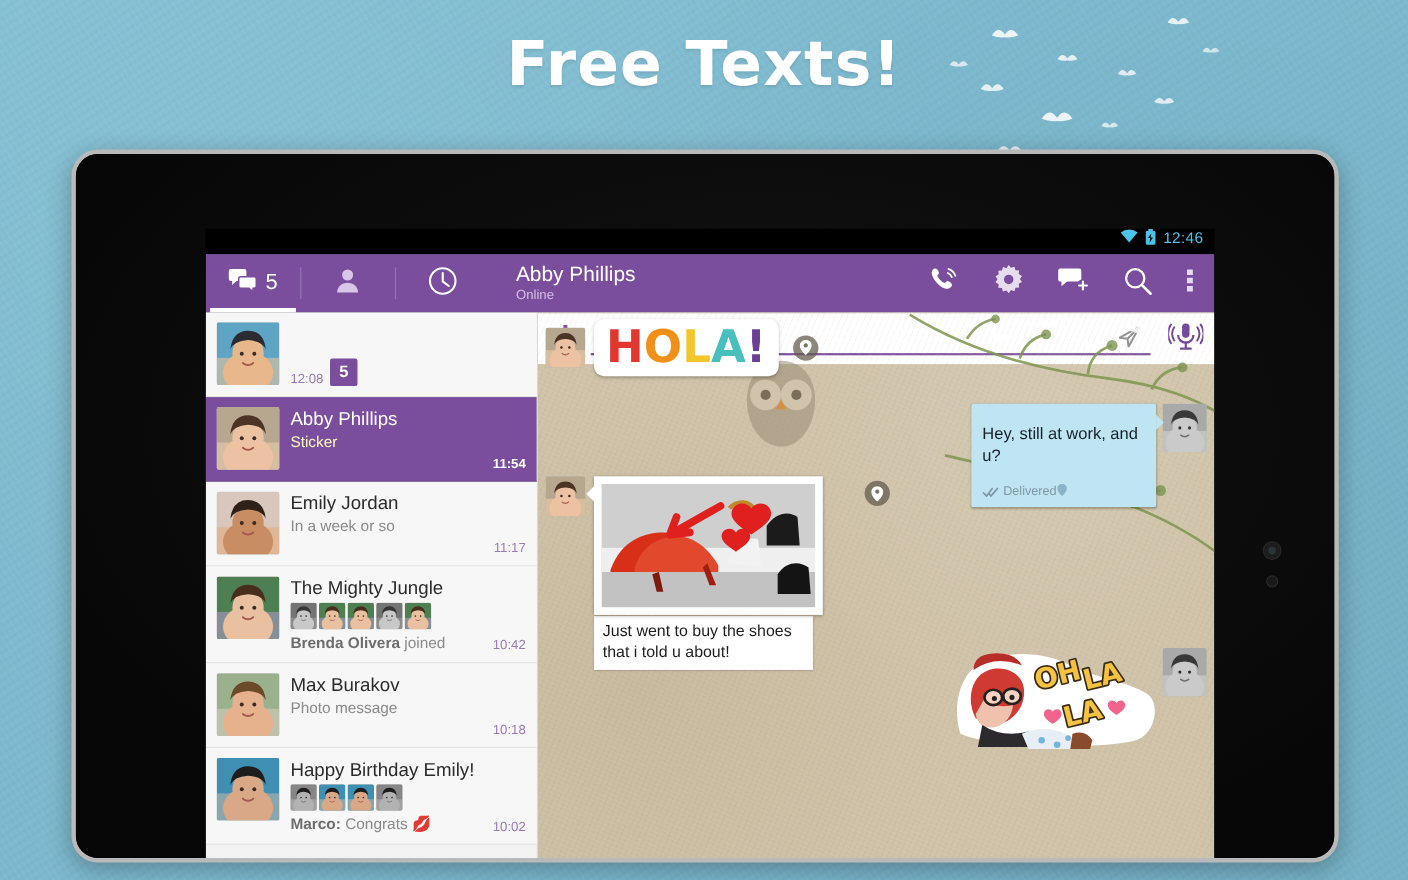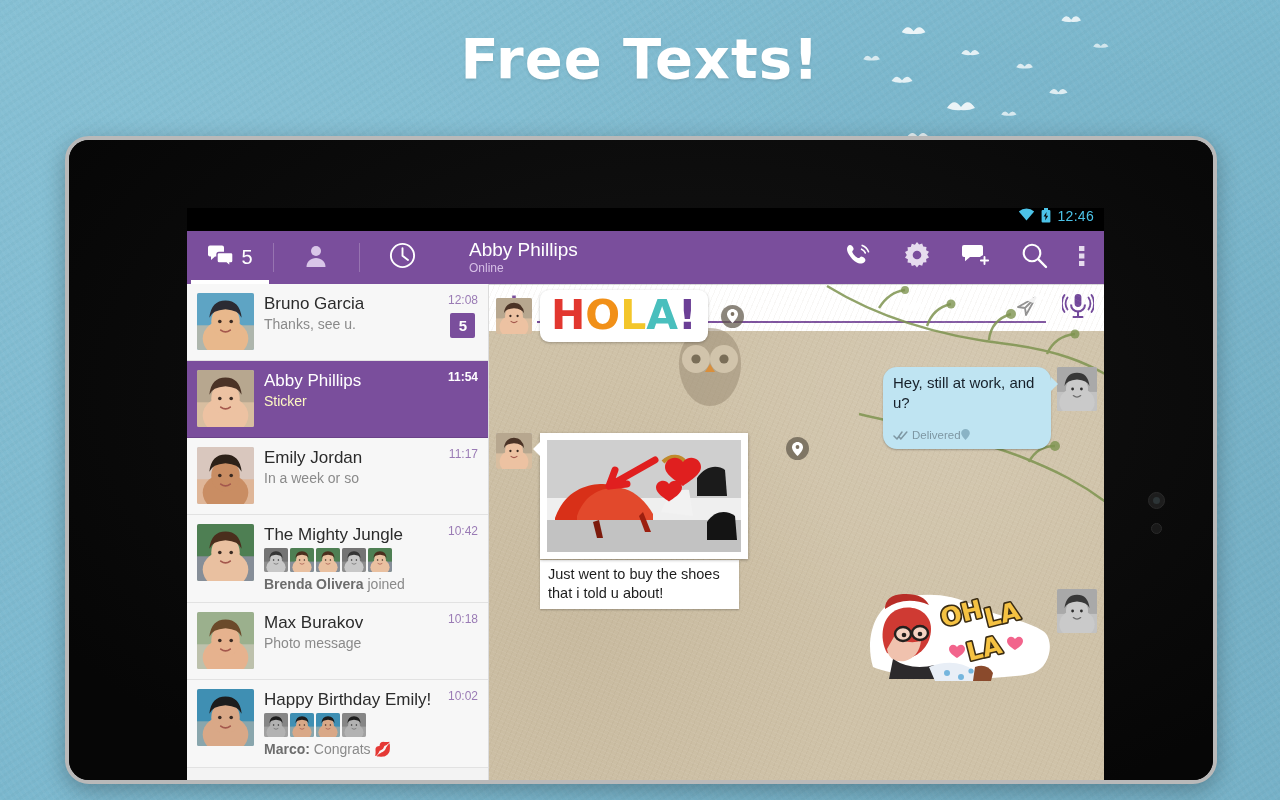--- a/index.html
+++ b/index.html
@@ -123,21 +123,21 @@
   .conv .ava{
     width:57px;height:57px;flex:0 0 57px;border-radius:2px;overflow:hidden;background:#ccc;
     position:relative;
   }
   .conv .mid{flex:1;min-width:0;display:flex;flex-direction:column;gap:1px;}
   .conv .nm{font-size:17px;color:#2b2b2b;line-height:21px;white-space:nowrap;overflow:hidden;}
   .conv.sel .nm{color:#fff;}
   .conv .snip{font-size:14px;color:#8a8a8a;line-height:18px;white-space:nowrap;overflow:hidden;}
   .conv.sel .snip{color:#fef9c3;}
   .conv .snip b{color:#6d6d6d;font-weight:bold;}
-  .conv .right{display:flex;flex-direction:column;align-items:center;gap:6px;flex:0 0 auto;}
+  .conv .right{display:flex;flex-direction:row;align-items:flex-end;gap:6px;flex:0 0 auto;}
   .conv .tm{font-size:12px;color:#9a7bb5;line-height:14px;}
   .conv.sel .tm{color:#fff;font-weight:bold;}
   .conv .badge{
     background:#7a4e9c;color:#fff;font-size:15px;font-weight:bold;
     min-width:25px;height:25px;display:flex;align-items:center;justify-content:center;
     border-radius:2px;padding:0 5px;
   }
   .grouprow{display:flex;gap:2px;margin:2px 0 2px;}
   .grouprow .ga{width:24px;height:24px;border-radius:2px;overflow:hidden;background:#bbb;}
 
@@ -157,21 +157,21 @@
       repeating-linear-gradient(113deg, rgba(120,100,70,.05) 0 1px, transparent 1px 5px),
       radial-gradient(circle at 15% 70%, rgba(150,130,95,.12), transparent 45%),
       radial-gradient(circle at 75% 20%, rgba(255,255,255,.10), transparent 45%);
   }
   .deco{position:absolute;pointer-events:none;}
 
   
   .msg-row{position:absolute;display:flex;align-items:flex-start;}
   .thumb{width:36px;height:36px;border-radius:2px;overflow:hidden;background:#bbb;flex:0 0 36px;}
   .bubble-out{
-    background:#bfe4f2;border-radius:14px;padding:6px 10px 4px;
+    background:#bfe4f2;border-radius:2px;padding:18px 10px 4px;
     font-size:15px;color:#16202a;line-height:20px;
     box-shadow:0 1px 2px rgba(0,0,0,.25);position:relative;
   }
   .bubble-out::after{
     content:"";position:absolute;right:-7px;top:10px;width:0;height:0;
     border:7px solid transparent;border-left-color:#bfe4f2;border-right:0;
   }
   .meta{display:flex;align-items:center;margin-top:12px;}
   .meta .d{font-size:11.5px;color:#7e97a3;display:flex;align-items:center;gap:4px;}
 
@@ -404,25 +404,20 @@
     <rect width="60" height="60" fill="#5ea4c4"></rect>
     <rect y="34" width="60" height="26" fill="#f0c49a" opacity=".55"></rect>
     <ellipse cx="30" cy="48" rx="24" ry="20" fill="#e8b88c"></ellipse>
     <ellipse cx="30" cy="30" rx="15" ry="17" fill="#e8b88c"></ellipse>
     <path d="M13 26 q2-18 17-18 q15 0 17 18 q-3-8-17-9 q-14 1-17 9z" fill="#2b2b33"></path>
     <circle cx="24" cy="30" r="1.9" fill="#3a2a22"></circle>
     <circle cx="36" cy="30" r="1.9" fill="#3a2a22"></circle>
     <path d="M25 39 q5 4 10 0" stroke="#a4584d" stroke-width="1.8" fill="none" stroke-linecap="round"></path>
     </g>
               </svg></div>
-      <div class="mid">
-        <div class="nm">Bruno Garcia</div>
-
-        <div class="snip">Thanks, see u.</div>
-      </div>
       <div class="right">
         <div class="tm">12:08</div>
         <div class="badge">5</div>
       </div>
     </div>
           <div class="conv sel">
       <div class="ava"><svg width="57" height="57" viewBox="0 0 60 60" preserveAspectRatio="xMidYMid slice">
     <g>
     <rect width="60" height="60" fill="#b7a78f"></rect>
     <rect y="34" width="60" height="26" fill="#f4d2ae" opacity=".55"></rect>

